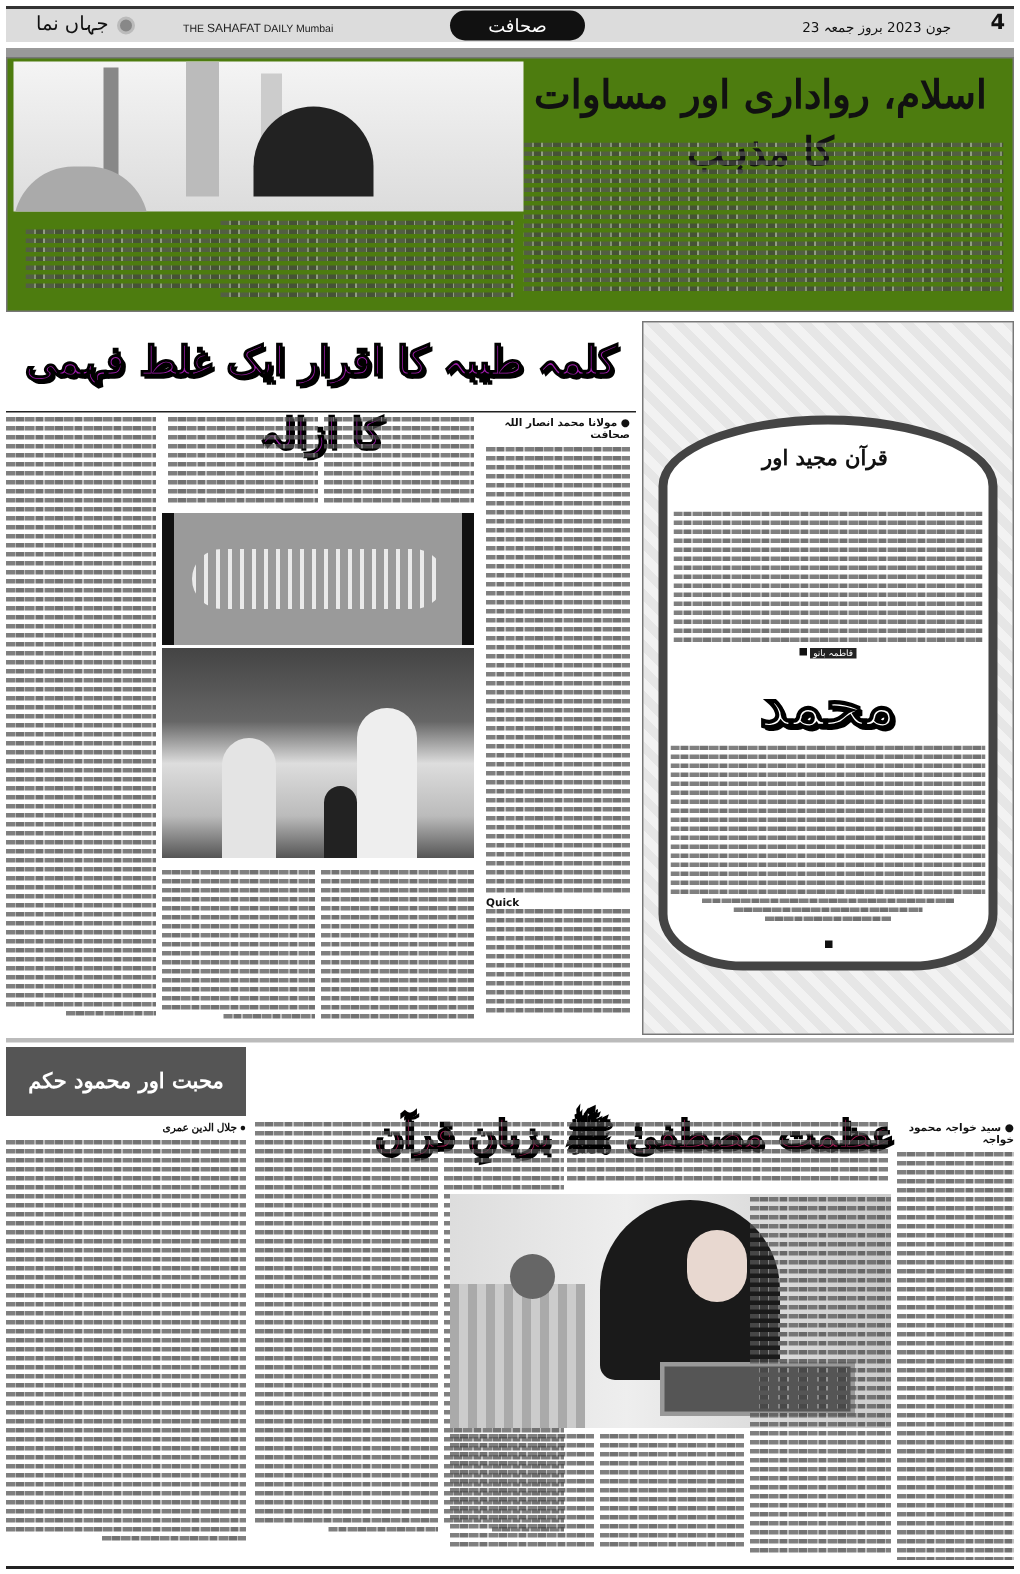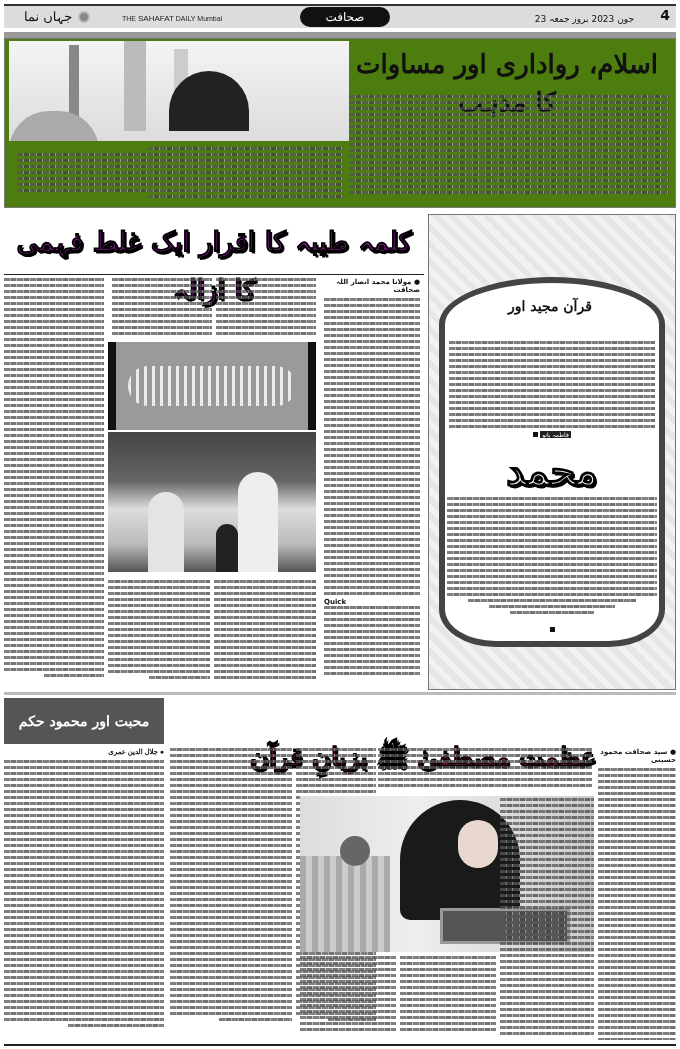--- a/index.html
+++ b/index.html
@@ -399,21 +399,21 @@
       <div class="ln"></div>
       <div class="ln"></div>
       <div class="ln short"></div>
   </div>
 </div>
 
 <div class="sec" style="left:170px;top:698px;width:506px;height:346px;border:none;">
   <div class="headline" style="left:0;top:0;width:506px;font-size:26px;line-height:46px;color:#be185d;-webkit-text-stroke:1px #000;text-shadow:2px 2px 0 #000;margin-top:36px;">عظمت مصطفیٰ ﷺ بزبانِ قرآن</div>
 
   <div class="col" style="right:0;top:50px;width:78px;height:292px;">
-    <div class="byline">● <span>سید صحافت محمود حسینی</span></div>
+    <div class="byline">● <span>سید خواجہ محمود خواجہ</span></div>
     <div class="ln"></div>
       <div class="ln"></div>
       <div class="ln"></div>
       <div class="ln"></div>
       <div class="ln"></div>
       <div class="ln"></div>
       <div class="ln"></div>
       <div class="ln"></div>
       <div class="ln"></div>
       <div class="ln"></div>

